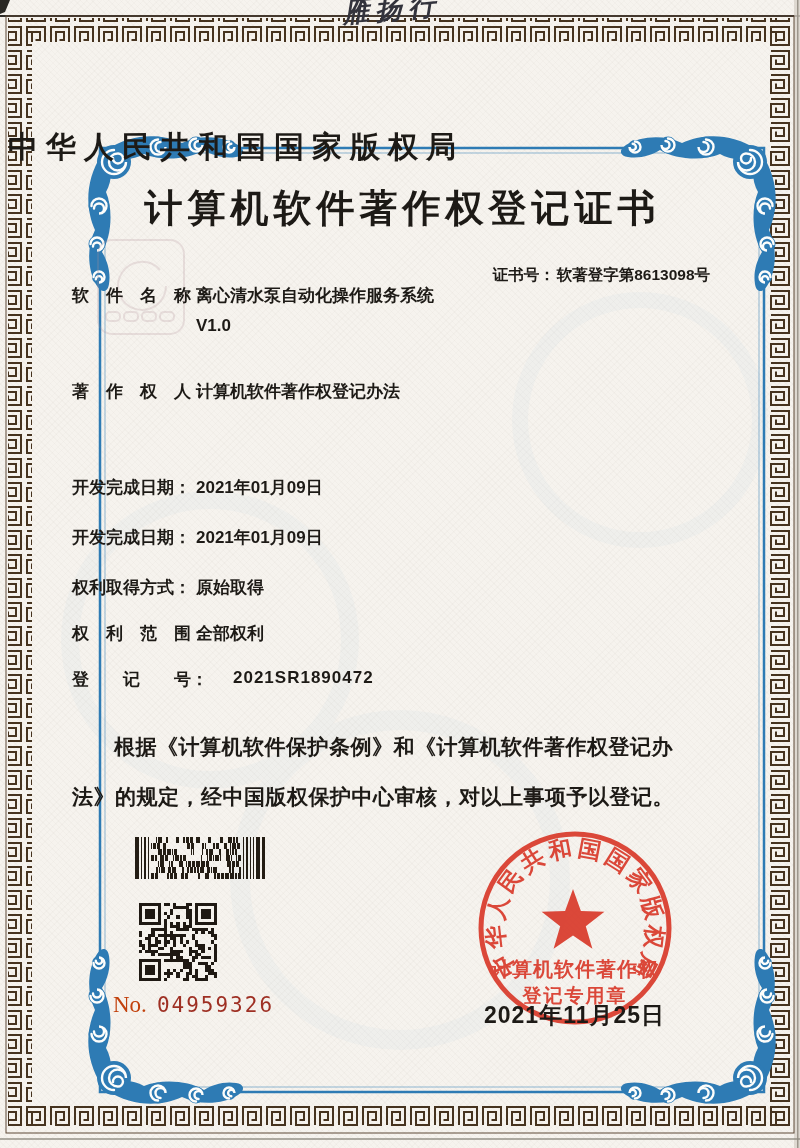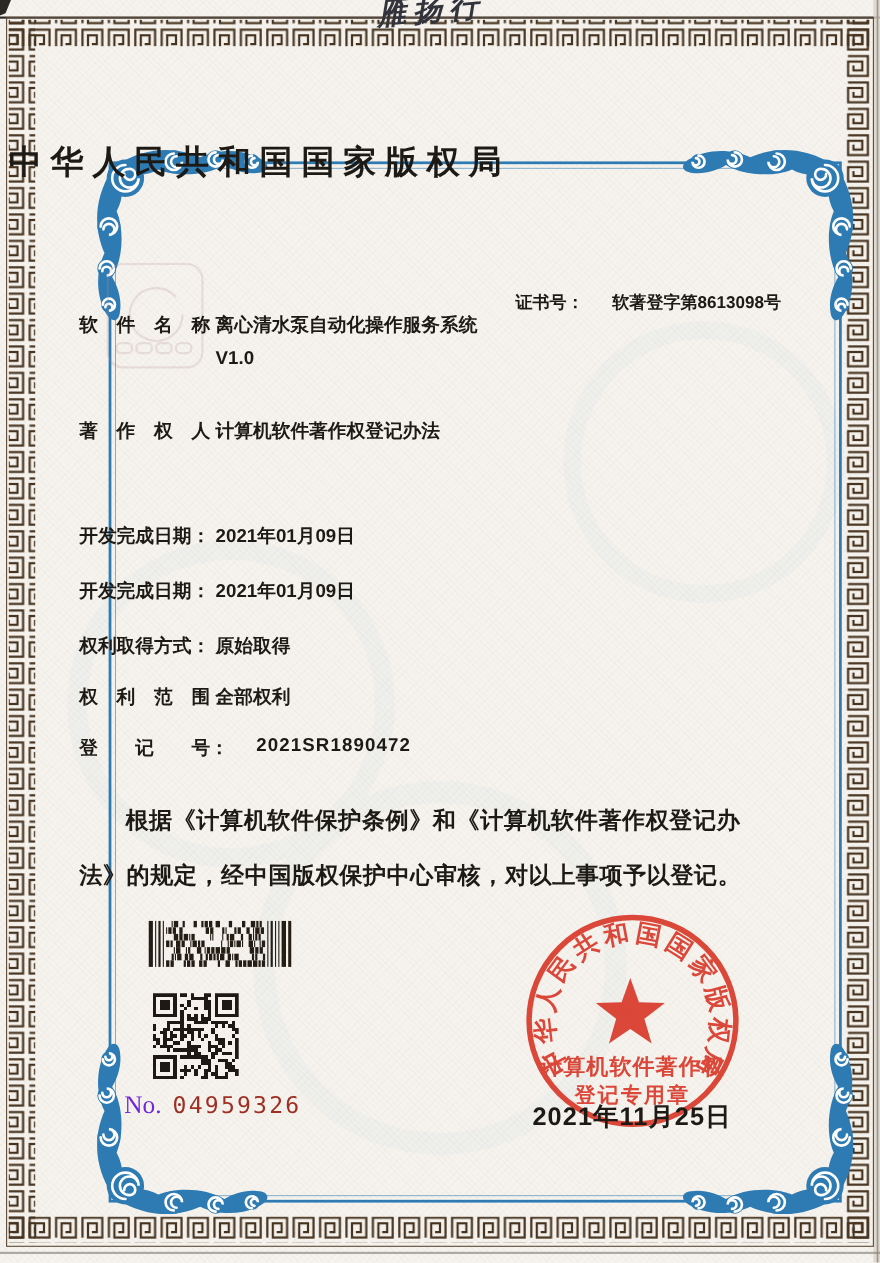--- a/index.html
+++ b/index.html
@@ -42,37 +42,37 @@
     position:absolute;top:127px;left:0;right:0;
     font-family:"Liberation Serif",serif;font-weight:900;
     font-size:30px;letter-spacing:8px;text-indent:8px;white-space:pre;
   }
   .cert-title{
     position:absolute;top:183px;left:0;right:0;text-align:center;
     font-family:"Liberation Serif",serif;font-weight:900;
     font-size:38px;letter-spacing:5px;text-indent:5px;white-space:pre;
   }
   .certno{position:absolute;top:247px;right:90px;font-size:15.5px;font-weight:700;white-space:pre}
-  .certno .cv{margin-left:26px}
+  .certno .cv{margin-left:2px}
 
   .lbl{position:absolute;left:72px;font-size:17px;font-weight:700;white-space:pre}
   .val{position:absolute;left:196px;font-size:17px;font-weight:700;white-space:pre}
   .val.shift{left:233px;letter-spacing:1px}
 
   .statement{
     position:absolute;left:72px;top:722px;width:640px;
     font-size:21px;font-weight:700;line-height:50px;text-indent:42px;
     letter-spacing:.5px;
   }
   #barcode{position:absolute;left:135px;top:837px}
   #barcode rect{fill:#241d14}
   #qr{position:absolute;left:139px;top:903px;shape-rendering:crispEdges}
   #qr rect{fill:#1f1913}
   .serial{position:absolute;left:113px;top:992px;display:flex;align-items:baseline;gap:10px}
-  .serial .no{font-family:"Liberation Serif",serif;font-size:23px;color:#6d28d9}
+  .serial .no{font-family:"Liberation Serif",serif;font-size:23px;color:#c2410c}
   .serial .num{font-family:"DejaVu Sans Mono",monospace;font-size:21px;letter-spacing:2px;color:var(--serial)}
 
   .seal{position:absolute;left:455px;top:808px;z-index:4;opacity:.93;mix-blend-mode:multiply}
   .ringch{fill:var(--seal);font-size:23px;font-weight:700;text-anchor:middle;font-family:"Liberation Serif",serif}
   .sealtxt{fill:var(--seal);font-weight:700;text-anchor:middle;font-family:"Liberation Serif",serif}
   .issue-date{position:absolute;left:484px;top:1000px;z-index:5;font-size:23px;font-weight:700;letter-spacing:1px;white-space:pre}
 
   .watermark{opacity:.22}
 </style>
 </head>
@@ -140,20 +140,21 @@
     <rect x="142" y="312" width="14" height="9" rx="4"></rect>
     <rect x="160" y="312" width="14" height="9" rx="4"></rect>
   </g>
 </svg>
 
 <div class="content">
   <div class="handwriting">雁扬行</div>
 
   <div class="authority">中华人民共和国国家版权局</div>
 
+  <div class="cert-title">计算机软件著作权登记证书</div>
 
   <div class="certno">
     <span>证书号：</span><span class="cv">软著登字第8613098号</span>
   </div>
 
   <div class="row abs" style="top:284px">
     <span class="lbl">软　件　名　称：</span>
     <span class="val">离心清水泵自动化操作服务系统</span>
   </div>
   <div class="val abs" style="top:316px">V1.0</div>

